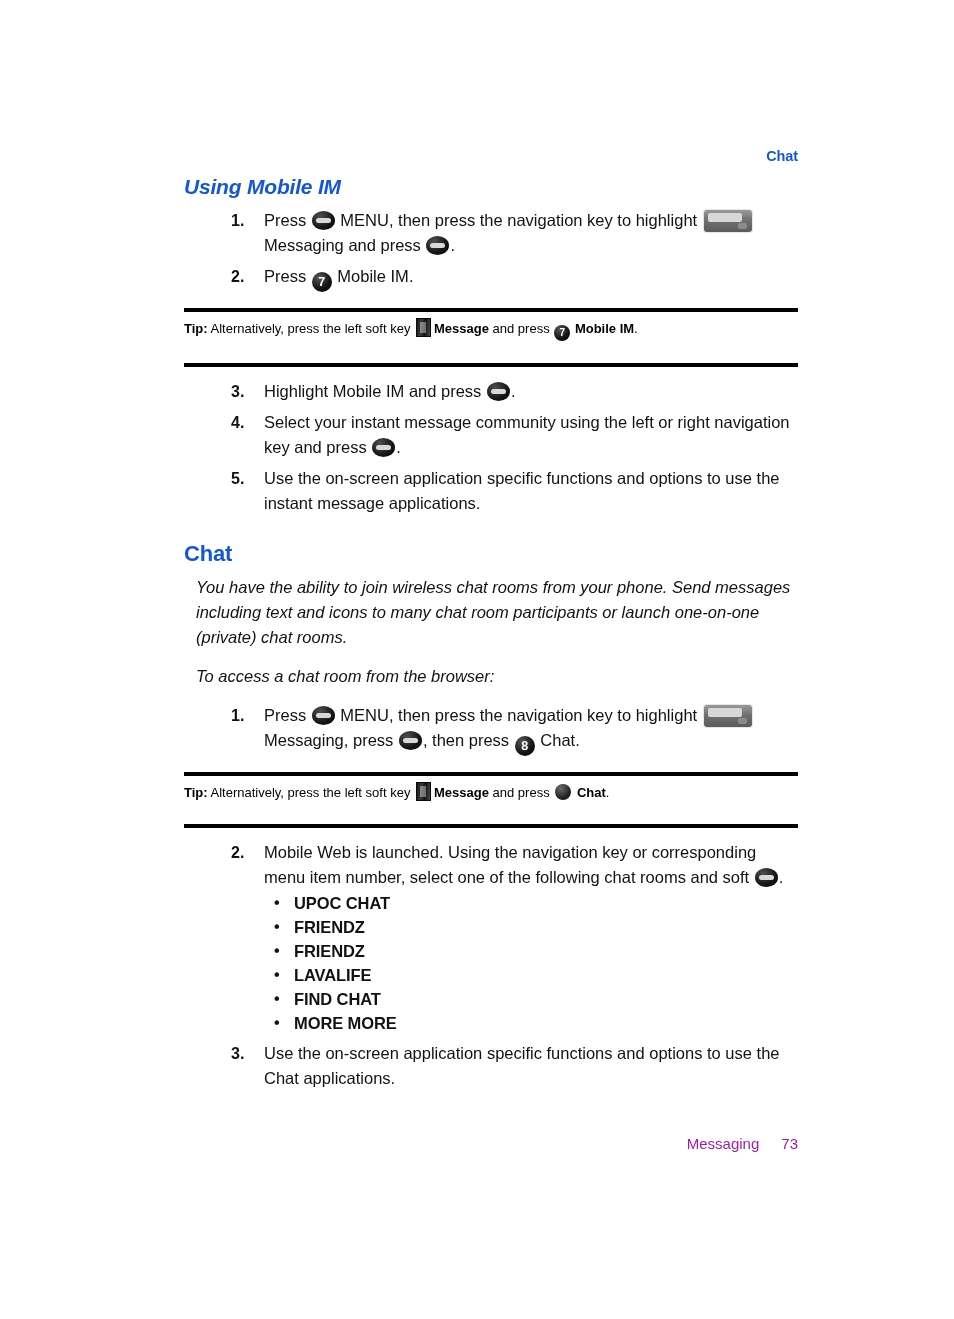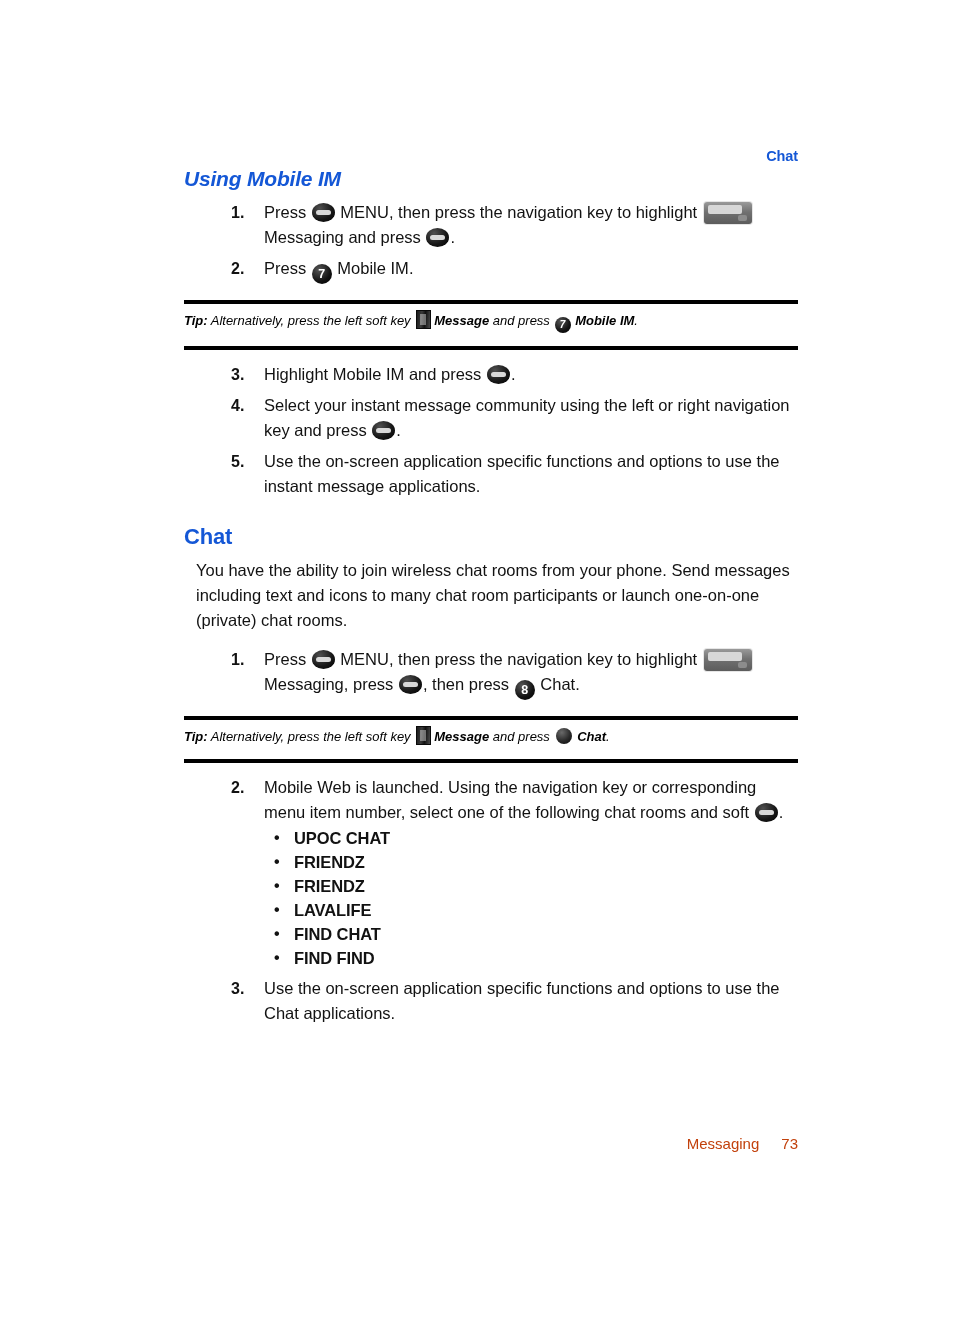--- a/index.html
+++ b/index.html
@@ -34,21 +34,21 @@
     font-size: 14.5px;
     font-weight: bold;
     color: #1457d6;
     letter-spacing: -0.1px;
   }
 
   
   .content {
     position: absolute;
     left: 184px;
-    top: 168px;
+    top: 176px;
     width: 614px;
   }
 
   h2.section-title {
     font-size: 21px;
     font-weight: bold;
     font-style: italic;
     color: #1457d6;
     margin: 0 0 10px 0;
     letter-spacing: -0.2px;
@@ -107,33 +107,33 @@
     line-height: 24px;
   }
 
   
   p.body-text {
     margin: 0 0 14px 0;
     padding-left: 12px;
     font-size: 16.5px;
     line-height: 25px;
     color: #121212;
+    font-style: italic;
   }
   p.body-text.tight { margin-bottom: 14px; }
 
   
   .tip-box {
     margin: 16px 0 12px 0;
     border-top: 4px solid #000;
     border-bottom: 4px solid #000;
-    padding: 6px 0 13px 0;
+    padding: 6px 0 22px 0;
     font-size: 13px;
     line-height: 19px;
     width: 614px;
-    font-style: italic;
   }
   .tip-box .tip-label { font-weight: bold; }
   .tip-box .b { font-weight: bold; }
 
   
   .b { font-weight: normal; }
 
   
   .icon {
     display: inline-block;
@@ -239,21 +239,21 @@
   }
 
   
   .footer {
     position: absolute;
     left: 184px;
     top: 1135px;
     width: 614px;
     text-align: right;
     font-size: 15px;
-    color: #c2410c;
+    color: #a21caf;
   }
   .footer .label { margin-right: 22px; }
 </style>
 </head>
 <body>
 
 <div class="page">
 
   <div class="running-header">Chat</div>
 
@@ -285,20 +285,21 @@
         <span class="num">5.</span><span>Use the on-screen application specific functions and options to use the instant message applications.</span>
       </li>
     </ol>
 
     <div class="spacer-before-chat"></div>
 
     <h2 class="section-title upright">Chat</h2>
 
     <p class="body-text">You have the ability to join wireless chat rooms from your phone. Send messages including text and icons to many chat room participants or launch one-on-one (private) chat rooms.</p>
 
+    <p class="body-text tight">To access a chat room from the browser:</p>
 
     <ol class="steps">
       <li>
         <span class="num">1.</span><span>Press </span><span class="icon icon-ok"></span><span class="b"> MENU</span><span>, then press the navigation key to highlight </span><span class="icon icon-envelope"></span><br><span class="b">Messaging</span><span>, press </span><span class="icon icon-ok"></span><span>, then press </span><span class="icon icon-numkey">8</span><span class="b"> Chat</span><span>.</span>
       </li>
     </ol>
 
     <div class="tip-box">
       <span class="tip-label">Tip:</span><span> Alternatively, press the left soft key </span><span class="icon icon-softkey"></span><span class="b">Message</span><span> and press </span><span class="icon icon-roundkey"></span>&nbsp;<span class="b">Chat</span><span>.</span>
     </div>
@@ -317,21 +318,21 @@
           <li>
             <span class="dot">•</span><span>FRIENDZ</span>
           </li>
           <li>
             <span class="dot">•</span><span>LAVALIFE</span>
           </li>
           <li>
             <span class="dot">•</span><span>FIND CHAT</span>
           </li>
           <li>
-            <span class="dot">•</span><span>FIND FIND</span>
+            <span class="dot">•</span><span>MORE MORE</span>
           </li>
         </ul>
       </li>
 
       <li>
         <span class="num">3.</span><span>Use the on-screen application specific functions and options to use the Chat applications.</span>
       </li>
     </ol>
 
   </div>

